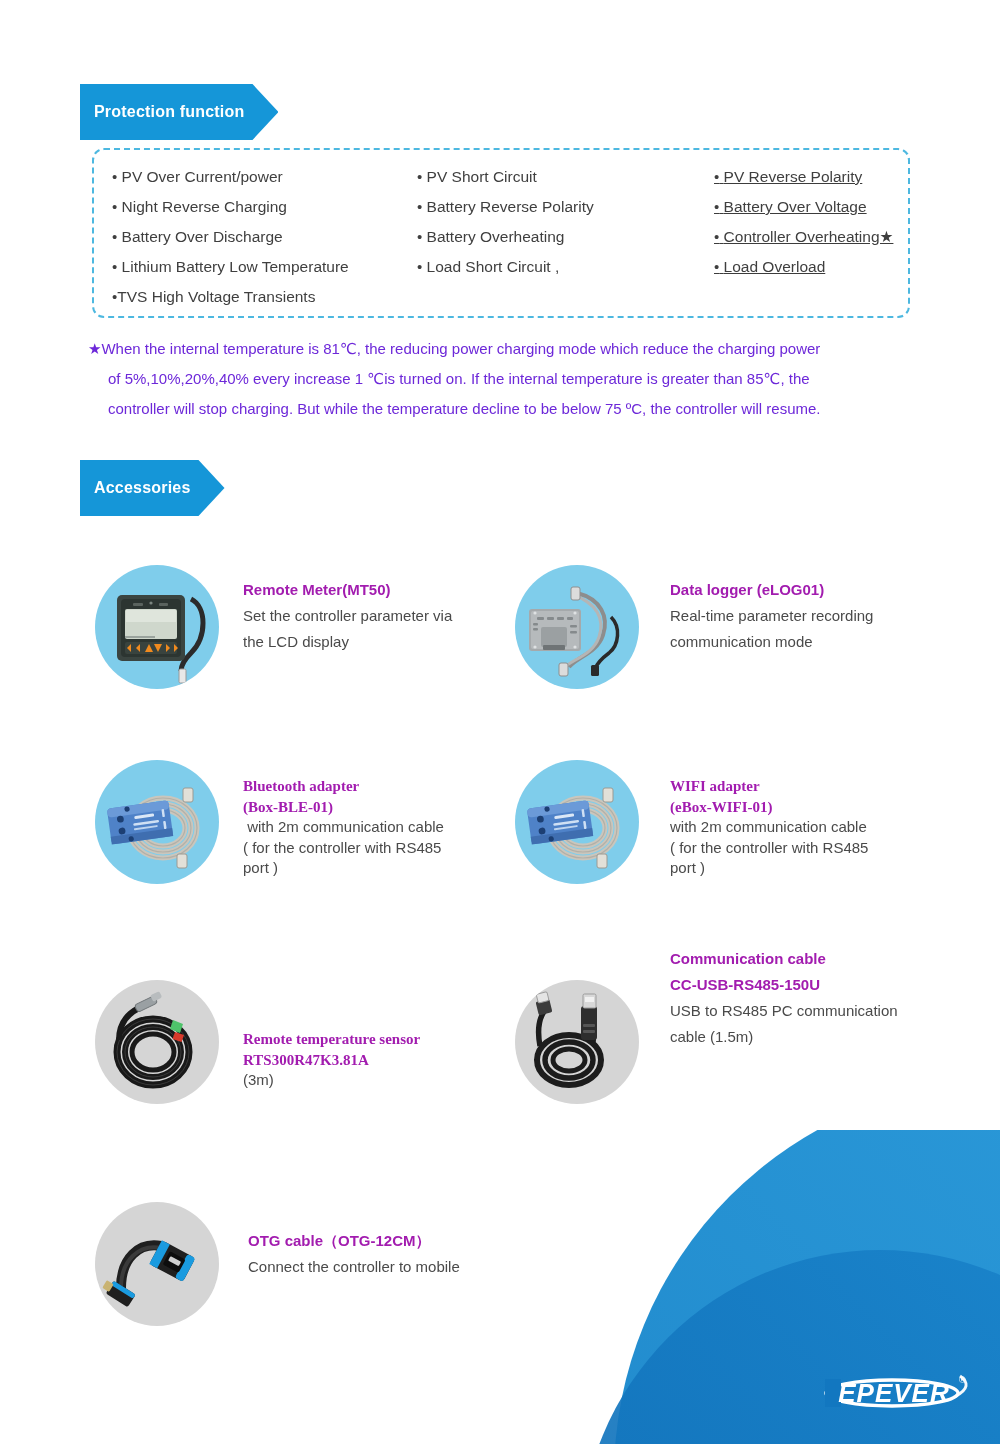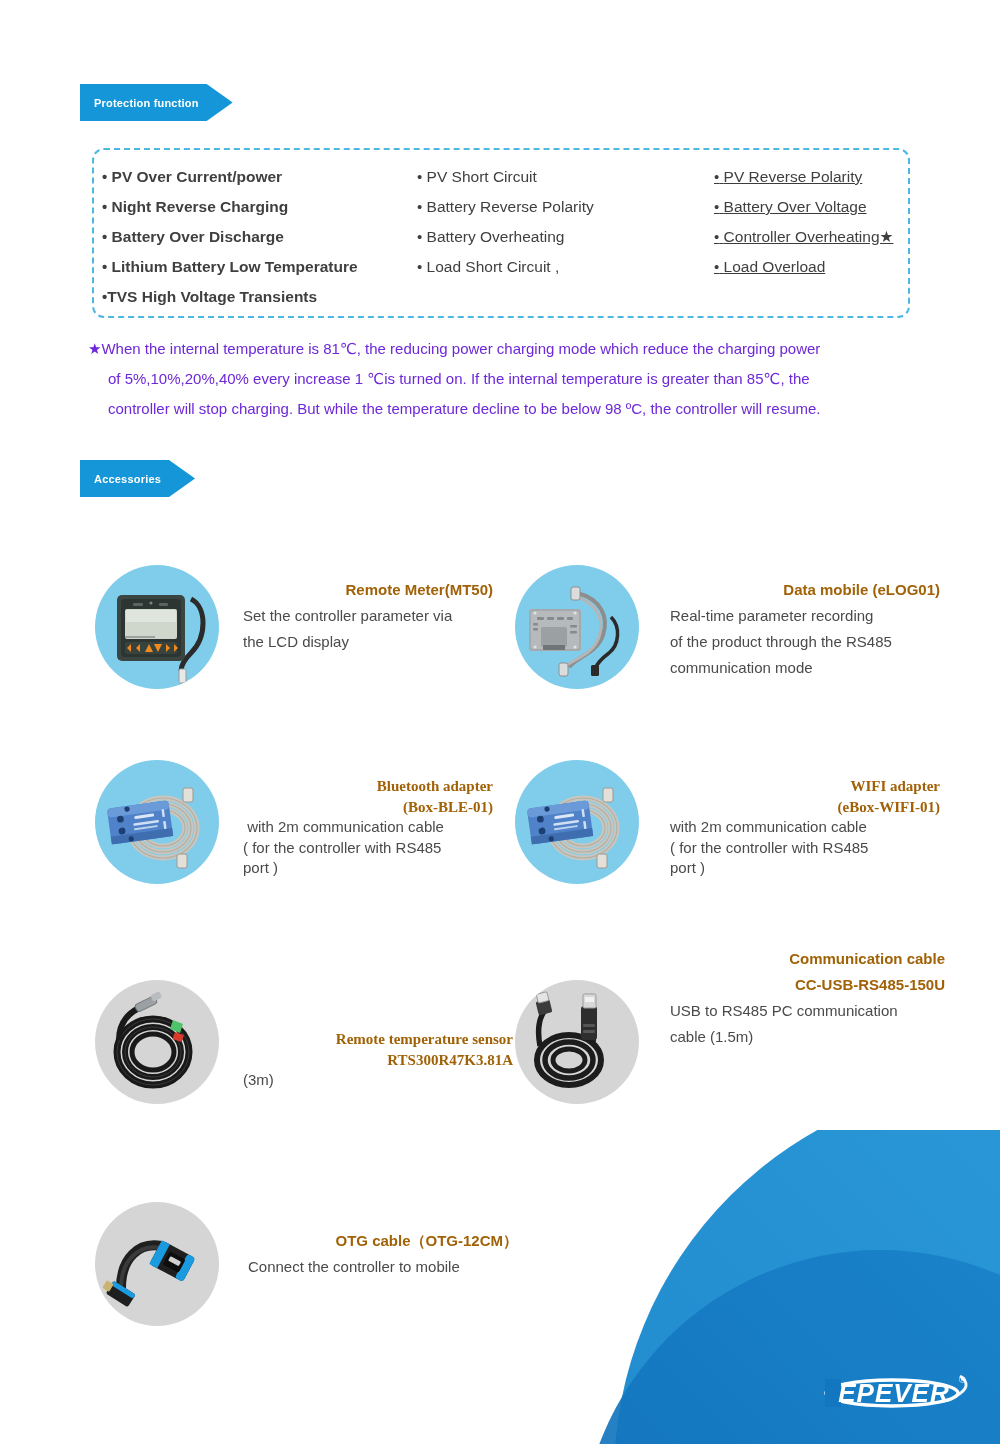--- a/index.html
+++ b/index.html
@@ -5,22 +5,22 @@
   html,body{margin:0;padding:0;}
   body{
     width:1000px;height:1444px;position:relative;overflow:hidden;
     background:#ffffff;
     font-family:"Liberation Sans","DejaVu Sans",sans-serif;
     color:#3c3c3c;
   }
 
   
   .banner{
-    position:absolute;height:37px;display:flex;align-items:center;
-    background:#1596d8;color:#ffffff;font-weight:bold;font-size:11px;
+    position:absolute;height:56px;display:flex;align-items:center;
+    background:#1596d8;color:#ffffff;font-weight:bold;font-size:16px;
     padding-left:14px;padding-right:34px;
     -webkit-clip-path:polygon(0 0, calc(100% - 26px) 0, 100% 50%, calc(100% - 26px) 100%, 0 100%);
     clip-path:polygon(0 0, calc(100% - 26px) 0, 100% 50%, calc(100% - 26px) 100%, 0 100%);
     letter-spacing:.2px;
   }
 
   
   #protection-box{
     position:absolute;left:92px;top:148px;width:818px;height:170px;
     border:2px dashed #4db8e0;border-radius:12px;box-sizing:border-box;
@@ -38,21 +38,21 @@
   #footnote .ln.indent{padding-left:20px;}
 
   
   .acc{position:absolute;}
   .acc-photo{
     position:absolute;border-radius:50%;overflow:hidden;
   }
   .acc-photo.blue{background:#7fcdeb;}
   .acc-photo.grey{background:#d5d5d5;}
   .acc-text{position:absolute;}
-  .acc-title{font-size:15px;font-weight:bold;line-height:26px;color:#a16207;white-space:pre;text-align:right;}
+  .acc-title{font-size:15px;font-weight:bold;line-height:26px;color:#a21caf;white-space:pre;}
   .acc-desc{font-size:15px;line-height:26px;color:#4a4a4a;white-space:pre;}
   .acc-desc.tight{line-height:20.5px;}
   .acc-title.tight{line-height:20.5px;font-family:Liberation Serif, serif;}
 
   
   .art{position:absolute;left:0;top:0;width:100%;height:100%;}
 
   
   #footer-art{position:absolute;left:0;top:1130px;width:1000px;height:314px;overflow:hidden;pointer-events:none;}
   #logo{
@@ -61,21 +61,21 @@
 </style>
 </head>
 <body>
 
 <div class="banner" id="protection-banner" style="left:80px;top:84px;">
   <span>Protection function</span>
 </div>
 
 <div id="protection-box">
 
-  <div class="prot-col" style="left:8px;font-weight:bold;">
+  <div class="prot-col" style="left:18px;">
     <div class="prot-item"><span class="bullet">•</span> <span>PV Over Current/power</span></div>
     <div class="prot-item"><span class="bullet">•</span> <span>Night Reverse Charging</span></div>
     <div class="prot-item"><span class="bullet">•</span> <span>Battery Over Discharge</span></div>
     <div class="prot-item"><span class="bullet">•</span> <span>Lithium Battery Low Temperature</span></div>
     <div class="prot-item"><span class="bullet">•</span><span>TVS High Voltage Transients</span></div>
   </div>
 
   <div class="prot-col" style="left:323px;">
     <div class="prot-item"><span class="bullet">•</span> <span>PV Short Circuit</span></div>
     <div class="prot-item"><span class="bullet">•</span> <span>Battery Reverse Polarity</span></div>
@@ -88,21 +88,21 @@
     <div class="prot-item"><span class="bullet">•</span> <span>Battery Over Voltage</span></div>
     <div class="prot-item"><span class="bullet">•</span> <span>Controller Overheating★</span></div>
     <div class="prot-item"><span class="bullet">•</span> <span>Load Overload</span></div>
   </div>
 
 </div>
 
 <div id="footnote">
   <span class="ln">★When the internal temperature is 81℃, the reducing power charging mode which reduce the charging power</span>
   <span class="ln indent">of 5%,10%,20%,40% every increase 1 ℃is turned on. If the internal  temperature  is  greater  than 85℃, the</span>
-  <span class="ln indent">controller will stop charging. But while the temperature decline to be below 98 ºC, the controller will resume.</span>
+  <span class="ln indent">controller will stop charging. But while the temperature decline to be below 75 ºC, the controller will resume.</span>
 </div>
 
 <div class="banner" id="accessories-banner" style="left:80px;top:460px;">
   <span>Accessories</span>
 </div>
 
 <div class="acc">
   <div class="acc-photo blue" style="left:95px;top:565px;width:124px;height:124px;">
     <svg class="art" viewBox="0 0 124 124">
       <path d="M96 34 C112 42 112 72 96 88 C90 94 86 100 86 106" stroke="#2b2b2b" stroke-width="5" fill="none"></path>
@@ -156,23 +156,22 @@
         <rect x="55" y="60" width="7" height="2.5" rx="1"></rect>
         <rect x="55" y="66" width="7" height="2.5" rx="1"></rect>
       </g>
       <circle cx="20" cy="48" r="1.6" fill="#dfe2e3"></circle>
       <circle cx="60" cy="48" r="1.6" fill="#dfe2e3"></circle>
       <circle cx="20" cy="82" r="1.6" fill="#dfe2e3"></circle>
       <circle cx="60" cy="82" r="1.6" fill="#dfe2e3"></circle>
     </svg>
   </div>
   <div class="acc-text" style="left:670px;top:577px;width:270px;">
-    <div class="acc-title">Data mobile (eLOG01)</div>
+    <div class="acc-title">Data logger (eLOG01)</div>
     <div class="acc-desc">Real-time parameter recording</div>
-    <div class="acc-desc">of the product through the RS485</div>
     <div class="acc-desc">communication mode</div>
   </div>
 </div>
 
 <div class="acc">
   <div class="acc-photo blue" style="left:95px;top:760px;width:124px;height:124px;">
     <svg class="art" viewBox="0 0 124 124">
       <g stroke="#c9c6bd" fill="none" stroke-width="5">
         <ellipse cx="68" cy="68" rx="34" ry="30"></ellipse>
         <ellipse cx="68" cy="68" rx="28" ry="24"></ellipse>

